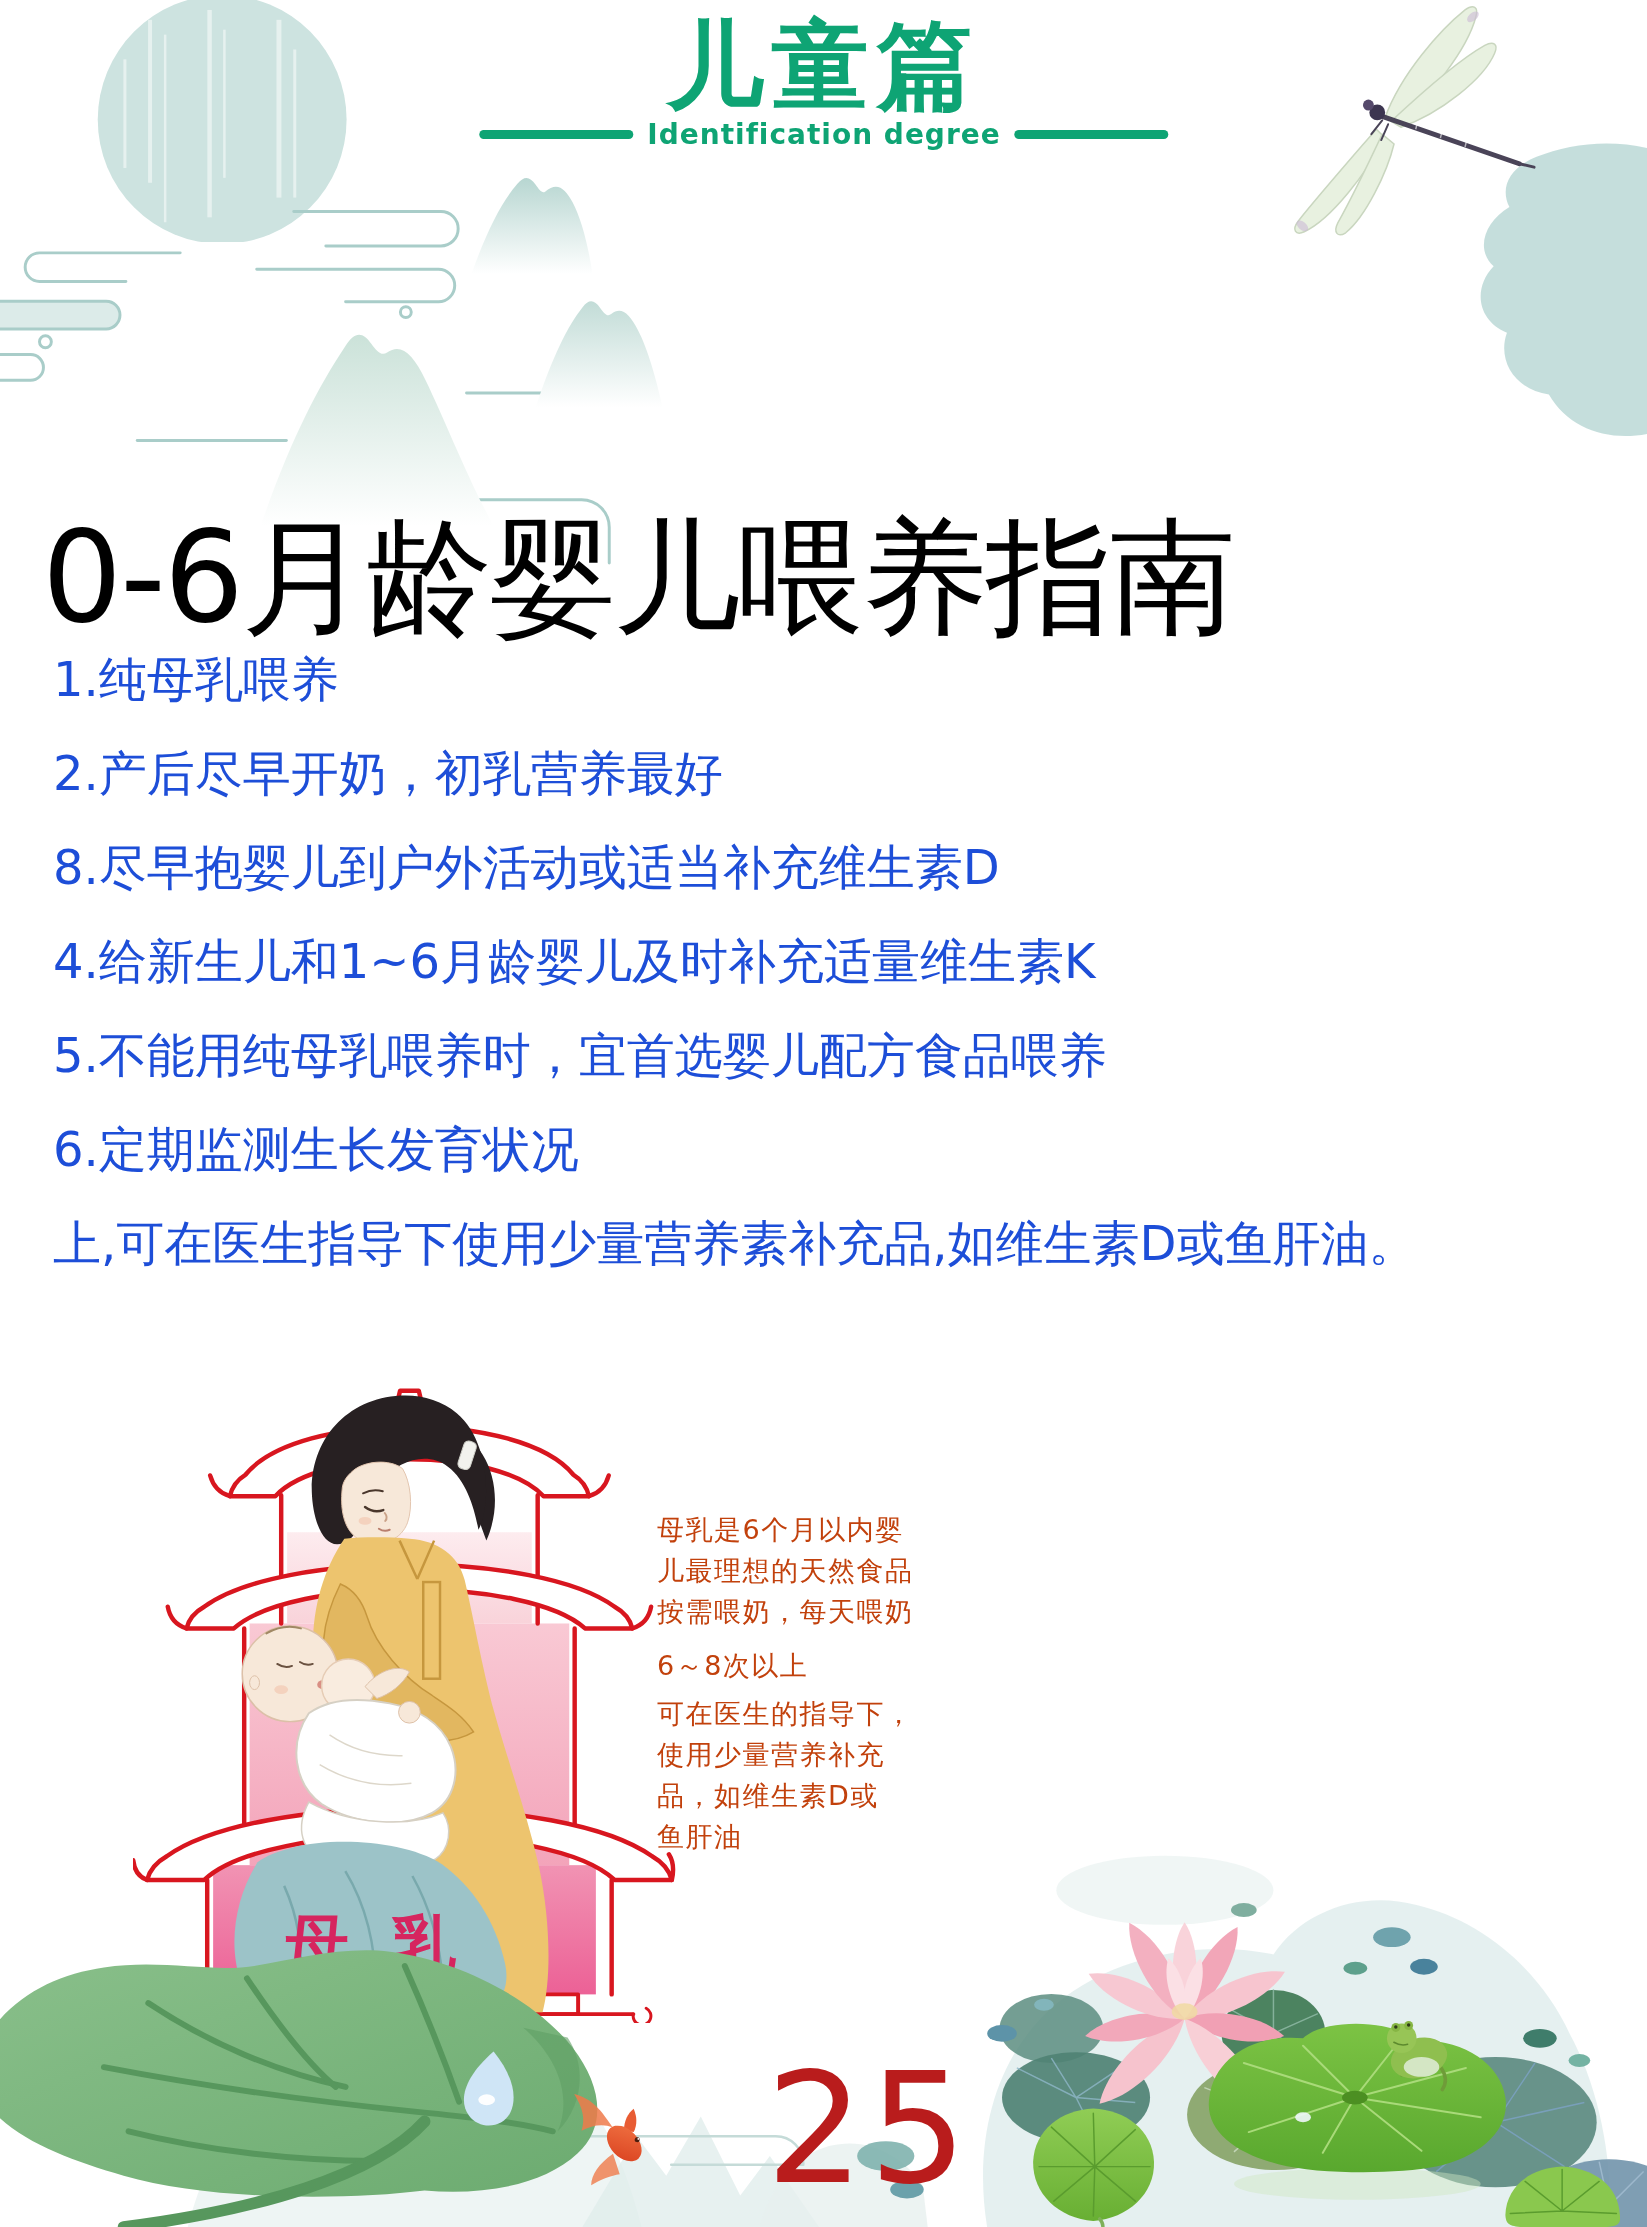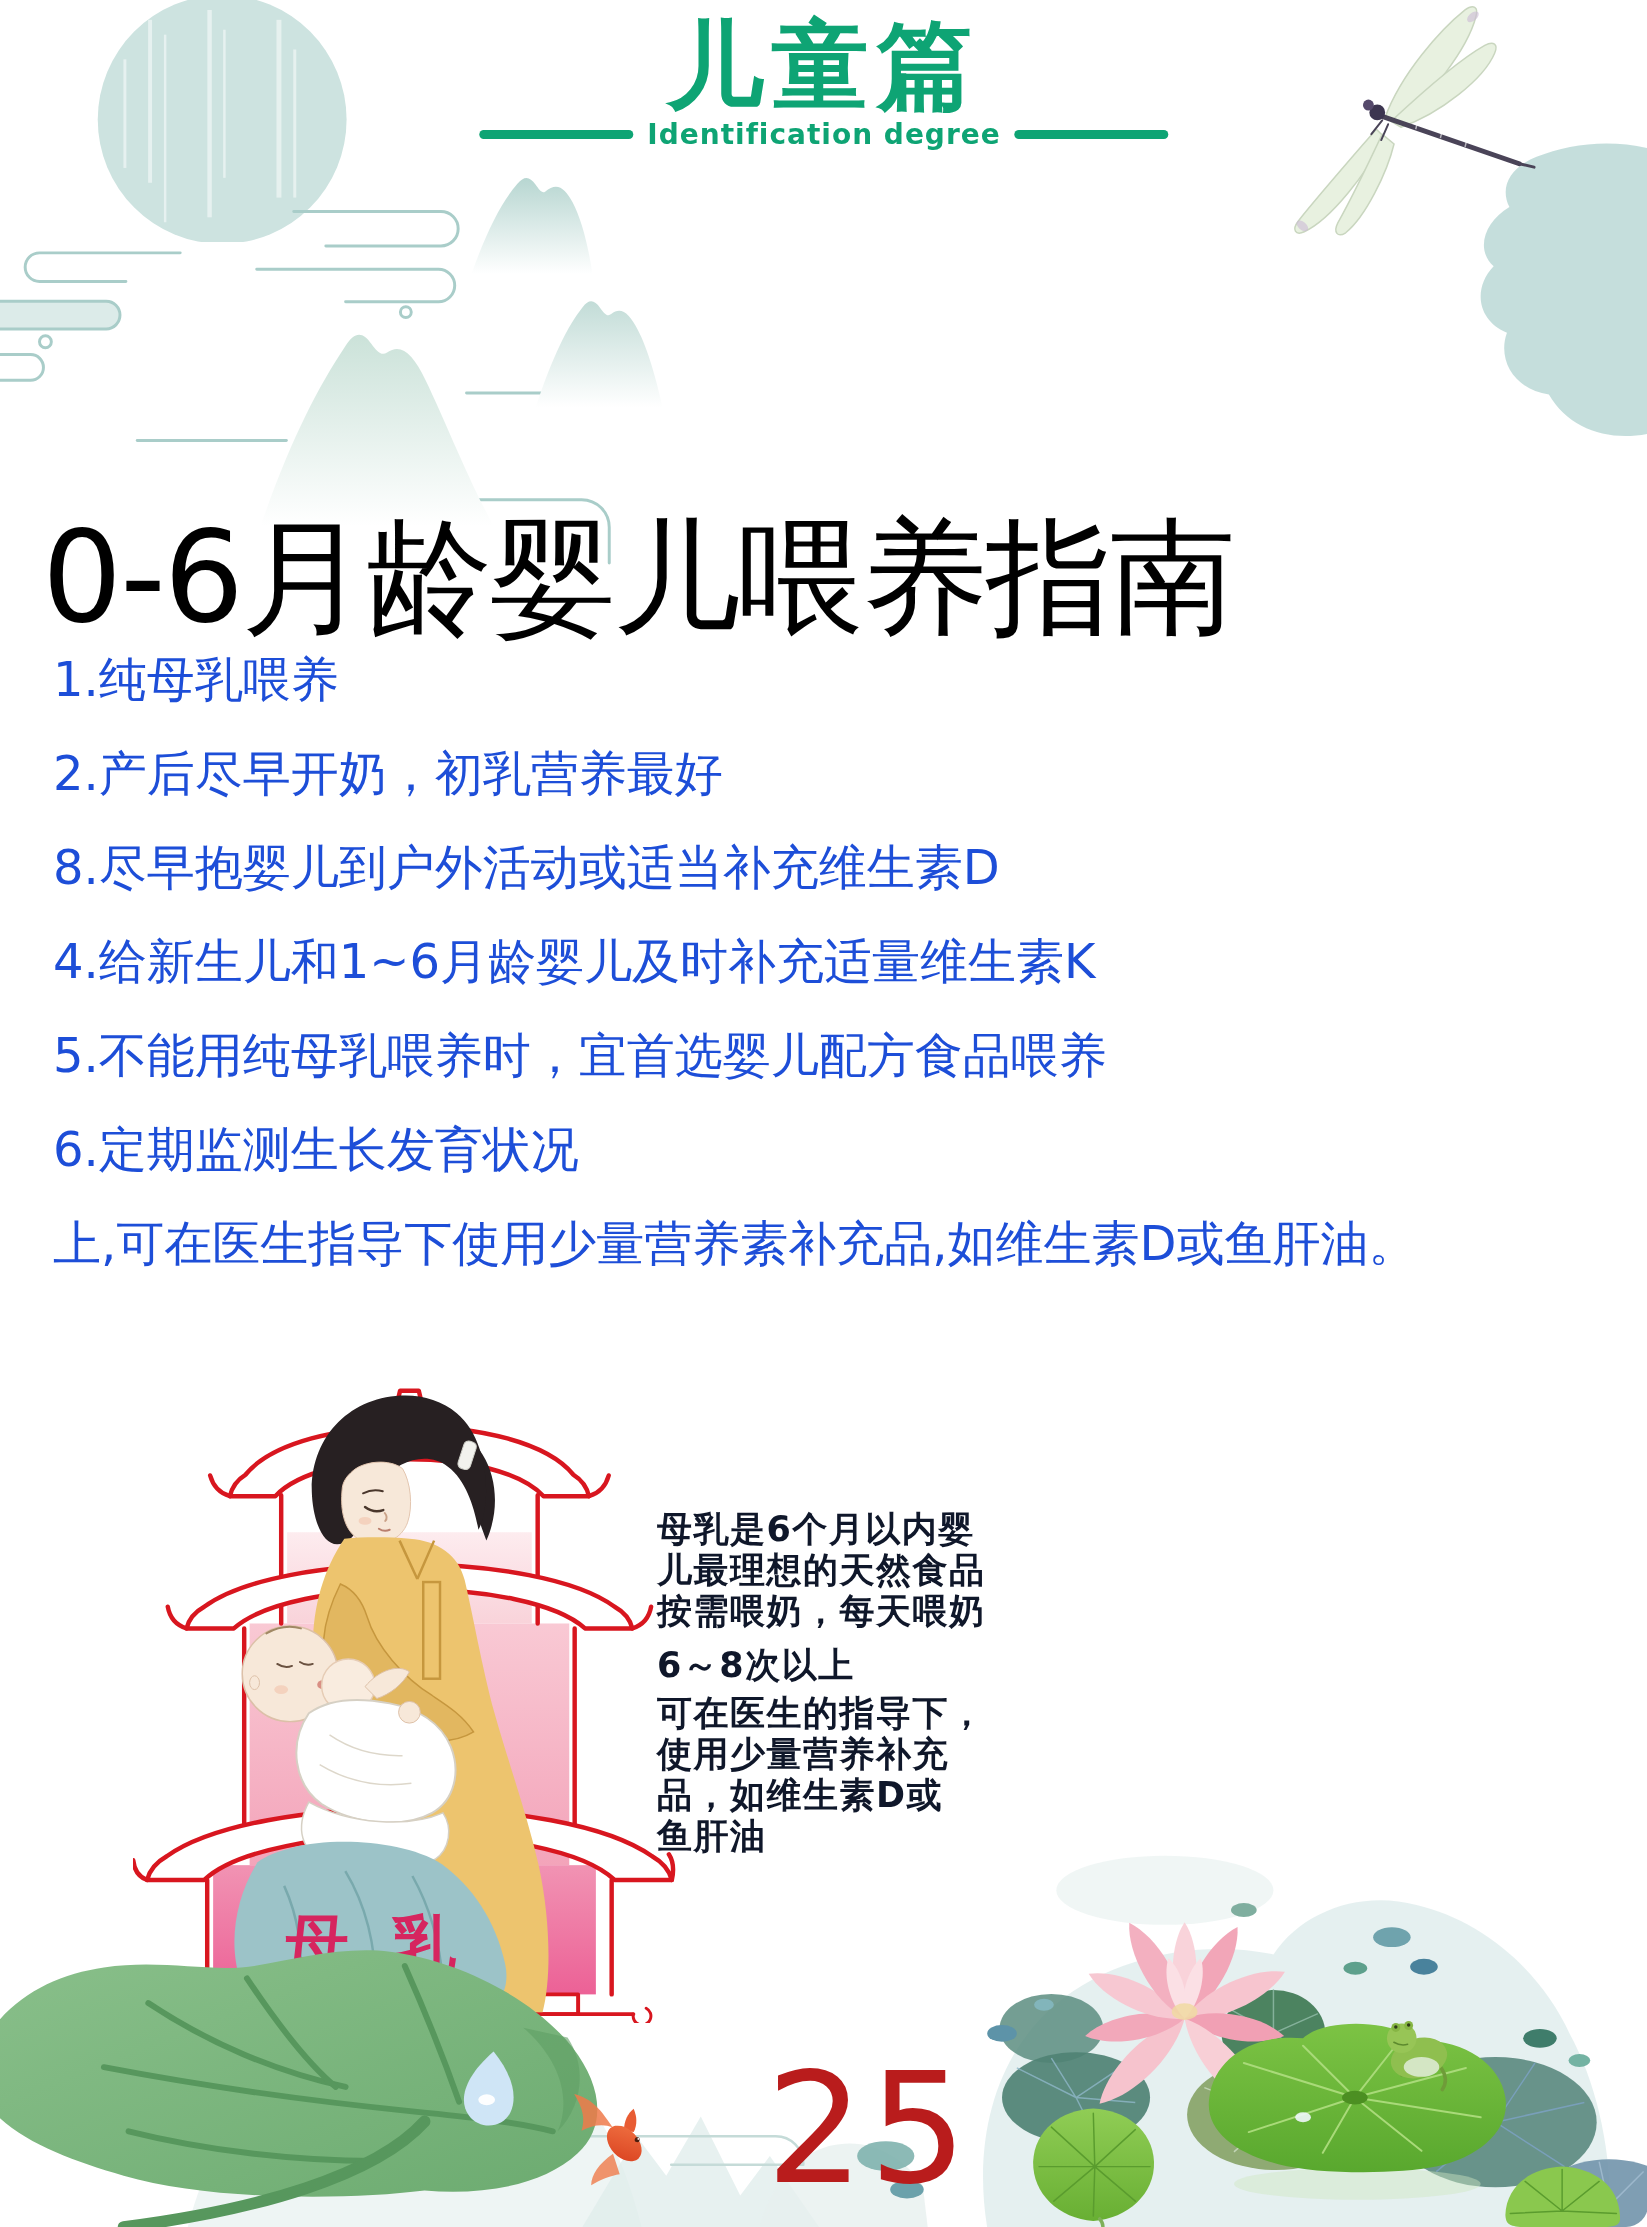--- a/index.html
+++ b/index.html
@@ -2,40 +2,39 @@
 <html lang="zh" style="font-size:8px"><head>
 <meta charset="utf-8">
 <style>
   html,body{margin:0;padding:0;background:#ffffff;}
   .page{
     position:relative;
     width:1648px;height:2227px;
     overflow:hidden;
     background:#ffffff;
     font-family:"DejaVu Sans","Liberation Sans",sans-serif;
-    border-radius:22px;
   }
   
   .header{position:absolute;top:15px;left:50%;transform:translateX(-50%);
           display:flex;flex-direction:column;align-items:center;z-index:3;}
   .logo{font-size:97px;line-height:1.05;font-weight:bold;color:#0ea474;
         letter-spacing:8px;white-space:nowrap;}
   .subtitle-row{display:flex;align-items:center;gap:14px;margin-top:1px;}
   .subtitle-line{width:154px;height:8.4px;border-radius:4.4px;background:#0ea474;}
   .subtitle-text{font-size:28px;font-weight:600;color:#0ea474;white-space:nowrap;letter-spacing:1px;}
   
   .title{position:absolute;left:42px;top:420px;z-index:2;
          font-size:126px;font-weight:400;color:#000;line-height:1.18;
          letter-spacing:-2px;white-space:nowrap;}
   
   .content{position:absolute;left:53px;top:632px;right:20px;z-index:2;}
   .content .line{font-size:48px;line-height:94px;font-weight:500;color:#1d4ed8;white-space:nowrap;}
   
   .caption{position:absolute;left:657px;top:1509px;width:336px;z-index:3;}
-  .caption .cap-line{font-size:35px;line-height:41px;font-weight:bold;color:#0f172a;
+  .caption .cap-line{font-size:27px;line-height:41px;font-weight:normal;color:#c2410c;
                      letter-spacing:1.5px;white-space:nowrap;}
   .caption .cap-line.gap-s{margin-top:13px;}
   .caption .cap-line.gap-m{margin-top:7px;}
   
   .page-number{position:absolute;left:766px;top:2052px;z-index:6;
                font-size:154px;font-weight:400;color:#b91c1c;letter-spacing:5px;line-height:1;}
   
   .decor{position:absolute;z-index:1;}
   .decor.tl{left:0;top:0;}
   .decor.tr{left:1253px;top:0;}

